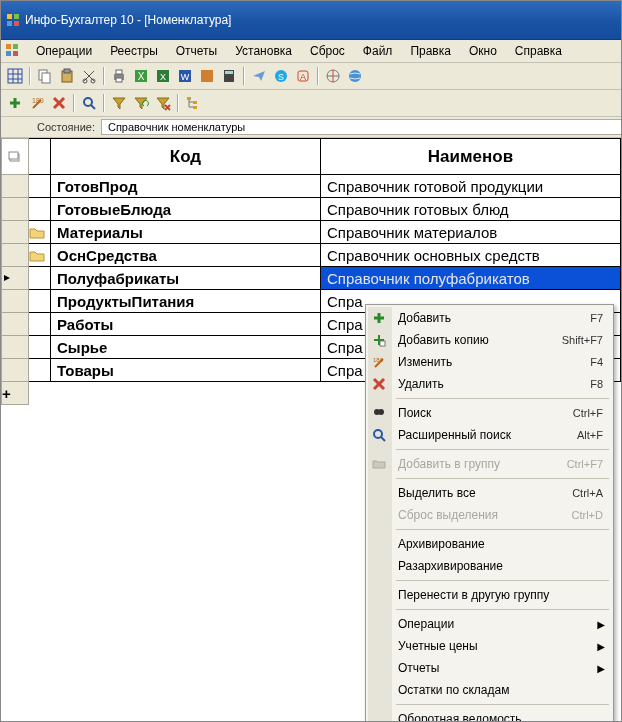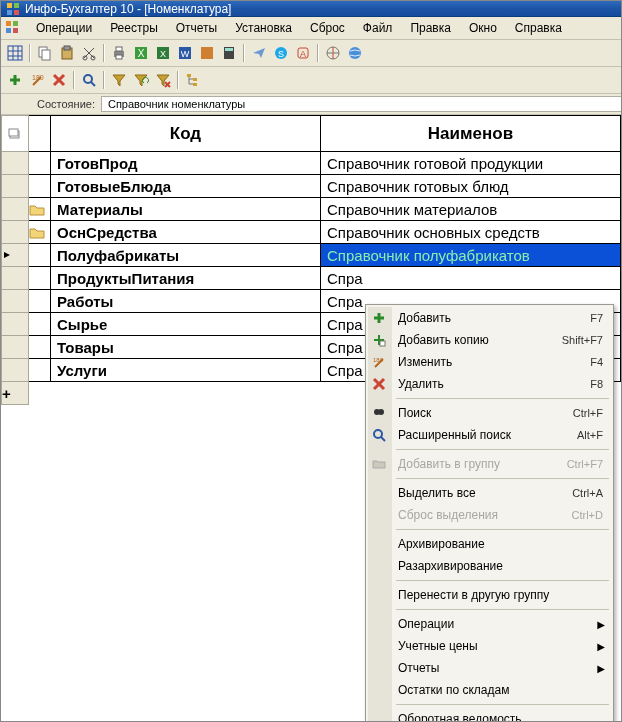--- a/index.html
+++ b/index.html
@@ -9,21 +9,21 @@
     font-size: 12px;
     background: #fff;
     width: 622px;
     height: 722px;
     overflow: hidden;
     border: 1px solid #888;
     position: relative;
   }
   .titlebar {
     background: linear-gradient(#2e6bbd, #1c55a6, #154b9c);
-    height: 16px;
+    height: 39px;
     border-bottom: 1px solid #0a3d7c;
     display: flex;
     align-items: center;
     padding: 0 4px;
     color: #fff;
   }
   .titlebar .tb-icon { width: 16px; height: 16px; margin-right: 4px; display:flex; align-items:center; justify-content:center;}
   .titlebar .tb-title { font-size: 12px; }
   .menubar {
     background: #ece9d8;
@@ -70,21 +70,21 @@
     font-family: Arial, sans-serif;
     text-align: left;
     height: 23px;
     vertical-align: middle;
   }
   table.data th { text-align:center; background:#fff; font-weight:bold; height:36px; font-size:17px;}
   .row-handle { width:14px; background:#ece9d8; border:1px solid #aca899!important; padding:0!important;}
   .folder-cell { width:22px; text-align:center; padding:0!important;}
   .code-cell { font-weight:bold; }
   .name-cell { }
-  tr.selected td.name-cell { background:#0a51d8; color:#86efac; }
+  tr.selected td.name-cell { background:#0a51d8; color:#e5e5e5; }
   .corner { width:16px; background:#ece9d8; border:1px solid #aca899!important;}
   .addrow td { height:24px; }
   .plusbox { font-weight:bold; text-align:center; }
   
   .ctxmenu {
     position: absolute;
     left: 364px;
     top: 303px;
     width: 249px;
     background: #f4f3ee;
@@ -384,26 +384,20 @@
           <td class="folder-cell"></td>
           <td class="code-cell">Сырье</td>
           <td class="name-cell">Спра</td>
         </tr>
         <tr>
           <td class="row-handle"></td>
           <td class="folder-cell"></td>
           <td class="code-cell">Товары</td>
           <td class="name-cell">Спра</td>
         </tr>
-        <tr>
-          <td class="row-handle"></td>
-          <td class="folder-cell"></td>
-          <td class="code-cell">Услуги</td>
-          <td class="name-cell">Спра</td>
-        </tr>
         <tr class="addrow">
           <td class="row-handle plusbox">+</td>
           <td colspan="3" style="border:none"></td>
         </tr>
       </tbody>
   </table>
 </div>
 
 <div class="ctxmenu">
   <div class="strip"></div>

